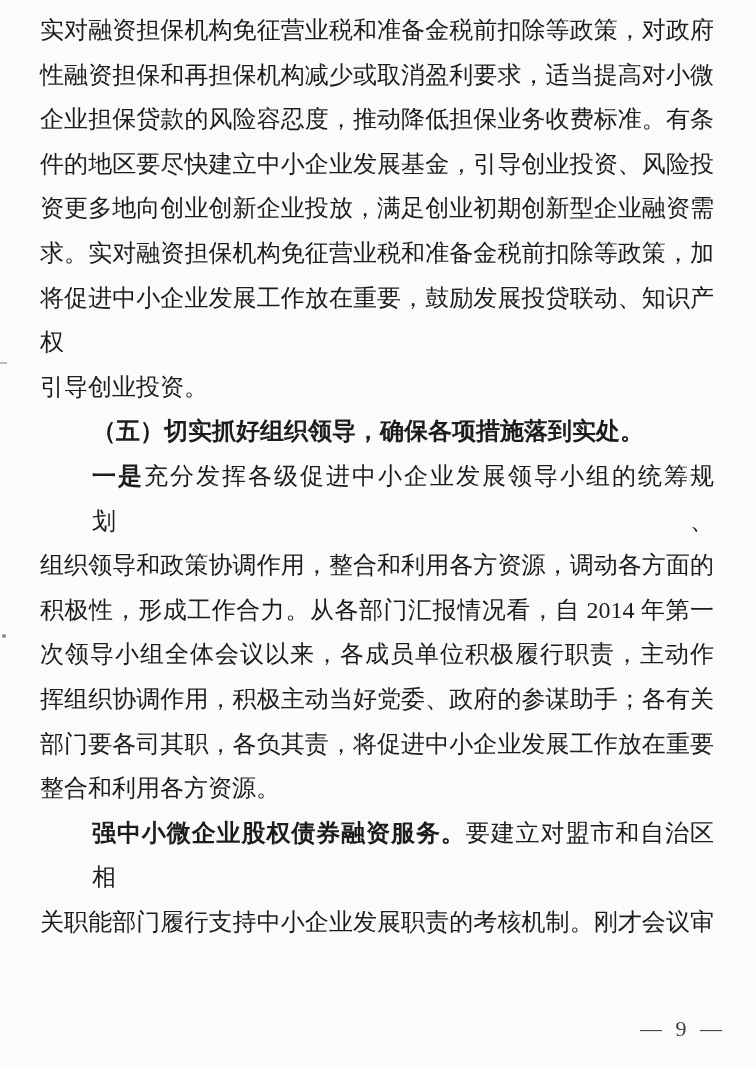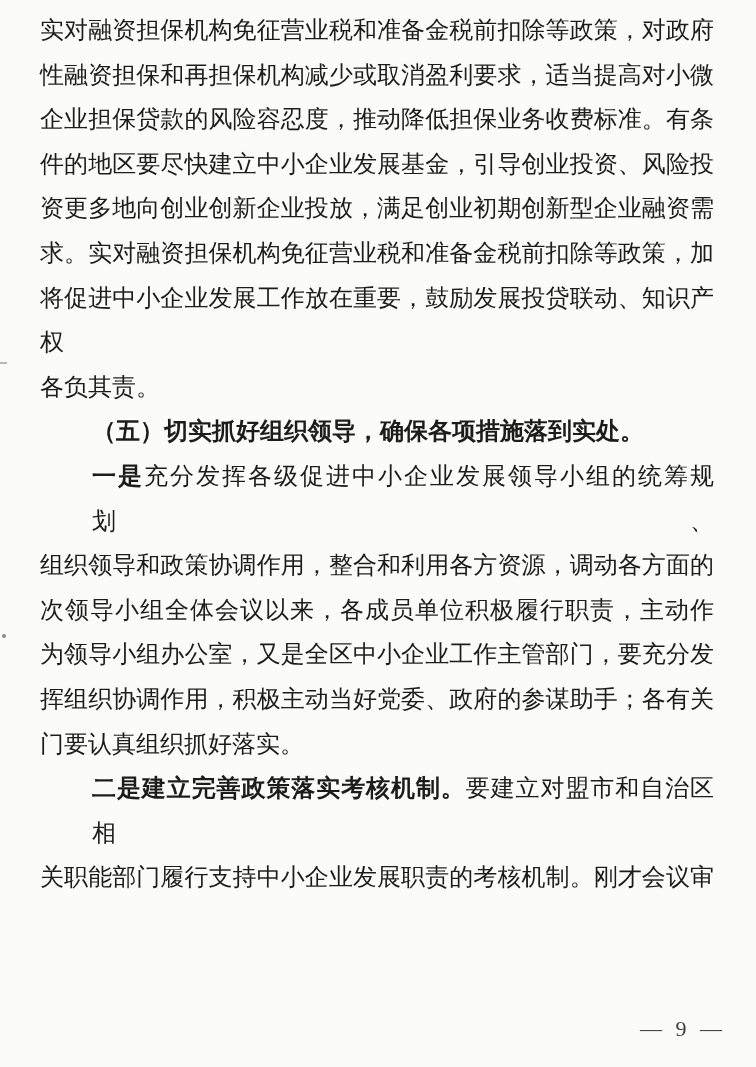--- a/index.html
+++ b/index.html
@@ -79,27 +79,28 @@
 
 <div class="page">
   <div class="text-body">
       <div class="line justify"><span>实对融资担保机构免征营业税和准备金税前扣除等政策，对政府</span></div>
       <div class="line justify"><span>性融资担保和再担保机构减少或取消盈利要求，适当提高对小微</span></div>
       <div class="line justify"><span>企业担保贷款的风险容忍度，推动降低担保业务收费标准。有条</span></div>
       <div class="line justify"><span>件的地区要尽快建立中小企业发展基金，引导创业投资、风险投</span></div>
       <div class="line justify"><span>资更多地向创业创新企业投放，满足创业初期创新型企业融资需</span></div>
       <div class="line justify"><span>求。实对融资担保机构免征营业税和准备金税前扣除等政策，加</span></div>
       <div class="line justify"><span>将促进中小企业发展工作放在重要，鼓励发展投贷联动、知识产权</span></div>
-      <div class="line"><span>各负其责。</span></div>
+      <div class="line"><span>引导创业投资。</span></div>
       <div class="line indent"><span class="bold">（五）切实抓好组织领导，确保各项措施落到实处。</span></div>
       <div class="line indent justify"><span class="bold">一是</span><span>充分发挥各级促进中小企业发展领导小组的统筹规划、</span></div>
       <div class="line justify"><span>组织领导和政策协调作用，整合和利用各方资源，调动各方面的</span></div>
+      <div class="line justify"><span>积极性，形成工作合力。从各部门汇报情况看，自 2014 年第一</span></div>
       <div class="line justify"><span>次领导小组全体会议以来，各成员单位积极履行职责，主动作</span></div>
-      <div class="line justify"><span>为领导小组办公室，又是全区中小企业工作主管部门，要充分发</span></div>
       <div class="line justify"><span>挥组织协调作用，积极主动当好党委、政府的参谋助手；各有关</span></div>
-      <div class="line"><span>门要认真组织抓好落实。</span></div>
-      <div class="line indent justify"><span class="bold">二是建立完善政策落实考核机制。</span><span>要建立对盟市和自治区相</span></div>
+      <div class="line justify"><span>部门要各司其职，各负其责，将促进中小企业发展工作放在重要</span></div>
+      <div class="line"><span>整合和利用各方资源。</span></div>
+      <div class="line indent justify"><span class="bold">强中小微企业股权债券融资服务。</span><span>要建立对盟市和自治区相</span></div>
       <div class="line justify"><span>关职能部门履行支持中小企业发展职责的考核机制。刚才会议审</span></div>
     </div>
   <div class="speck-1"></div>
   <div class="speck-2"></div>
   <div class="page-number">— 9 —</div>
 </div>
 
 </body></html>

